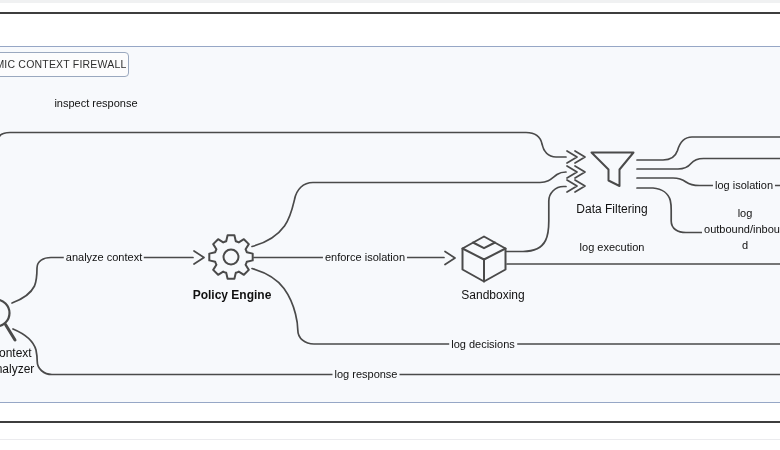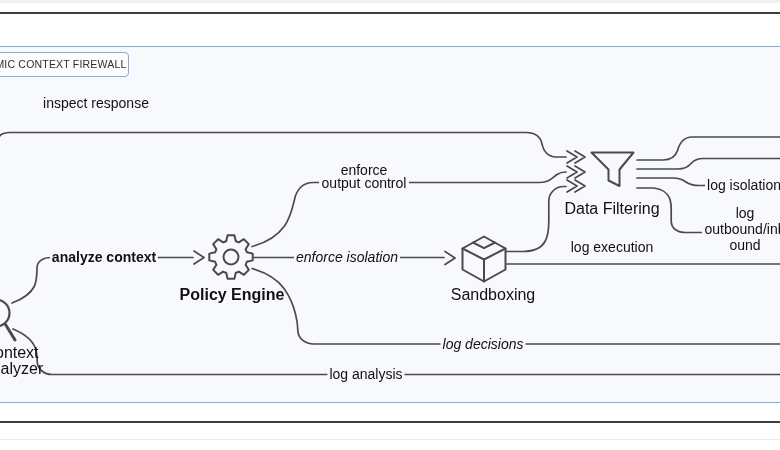--- a/index.html
+++ b/index.html
@@ -22,28 +22,28 @@
   .title-box{
     position:absolute;left:-37px;top:52px;width:166px;height:25px;
     background:#fcfcfd;border:1.3px solid #9aa8bf;border-radius:4px;
     box-sizing:border-box;text-align:center;line-height:22px;
     font-size:10.5px;font-weight:500;letter-spacing:0.2px;color:#2f2f2f;
     z-index:4;white-space:nowrap;overflow:hidden;
   }
   svg.wires{position:absolute;left:0;top:0;z-index:2;}
   .lbl{
     position:absolute;z-index:3;transform:translateX(-50%);
-    font-size:14px;line-height:13px;white-space:nowrap;
+    font-size:11px;line-height:13px;white-space:nowrap;
     background:#f7f9fc;padding:0 2px;text-align:center;color:#111;
   }
   .lbl.nobg{background:transparent;}
   .lbl.wrap{white-space:normal;}
   .node-lbl{
     position:absolute;z-index:3;transform:translateX(-50%);
-    font-size:16px;line-height:16px;white-space:nowrap;
+    font-size:12px;line-height:16px;white-space:nowrap;
     text-align:center;color:#111;background:transparent;
   }
   .node-lbl.wrap{white-space:normal;}
 </style>
 </head>
 <body>
 
 <div class="stage">
 
   <div class="top-strip"></div>
@@ -93,25 +93,24 @@
       <path d="M 484,259.5 L 484,281.5"></path>
       <path d="M 473,242.5 L 484,248.2 L 495,242.5"></path>
     </g>
 
     <g fill="none" stroke="#4a4a4a" stroke-width="2" stroke-linejoin="round">
       <path d="M 591.5,152.5 L 633.5,152.5 L 619.5,169.5 L 619.5,186 L 608.5,180.5 L 608.5,169.5 Z"></path>
     </g>
   </svg>
 
   <div class="lbl nobg" style="left:96px;top:97px;">inspect response</div>
-  <div class="lbl" style="left:104px;top:251px;font-weight:bold;">analyze context</div>
-  <div class="lbl wrap" style="left:364px;top:164px;width:86px;">enforce output control</div>
-  <div class="lbl" style="left:347px;top:251px;font-style:italic;">enforce isolation</div>
-  <div class="lbl" style="left:366px;top:368px;">log analysis</div>
-  <div class="lbl" style="left:483px;top:338px;font-style:italic;">log decisions</div>
+  <div class="lbl" style="left:104px;top:251px;">analyze context</div>
+  <div class="lbl" style="left:365px;top:251px;">enforce isolation</div>
+  <div class="lbl" style="left:366px;top:368px;">log response</div>
+  <div class="lbl" style="left:483px;top:338px;">log decisions</div>
   <div class="lbl" style="left:612px;top:241px;">log execution</div>
   <div class="lbl" style="left:744px;top:179px;">log isolation</div>
   <div class="lbl wrap" style="left:745px;top:205px;width:82px;line-height:16px;overflow-wrap:anywhere;">log outbound/inbound</div>
 
   <div class="node-lbl wrap" style="left:11px;top:345px;width:60px;">Context Analyzer</div>
   <div class="node-lbl" style="left:232px;top:287px;font-weight:bold;">Policy Engine</div>
   <div class="node-lbl" style="left:483px;top:287px;margin-left:10px;">Sandboxing</div>
   <div class="node-lbl" style="left:612px;top:201px;">Data Filtering</div>
 
 </div>

